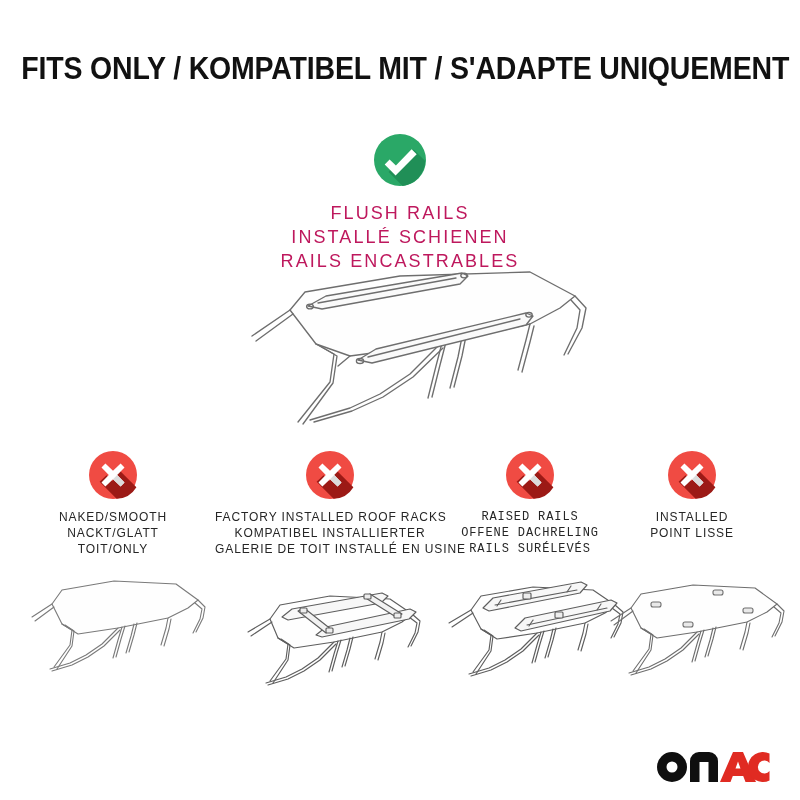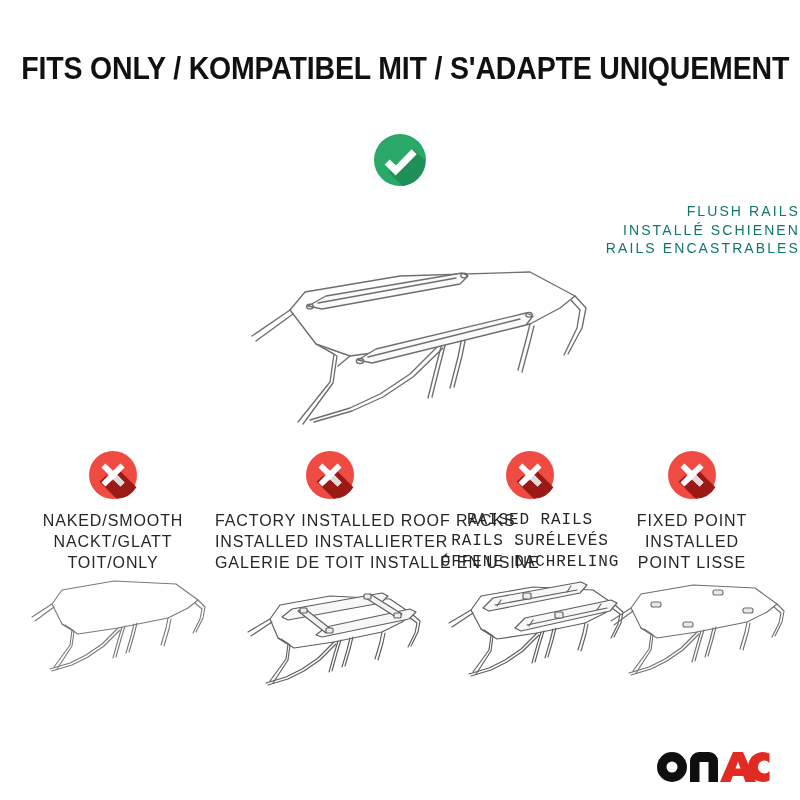--- a/index.html
+++ b/index.html
@@ -45,26 +45,25 @@
     text-align: center;
   }
   .status-icon {
     display: block;
     margin: 0 auto;
   }
   #flush-labels {
     margin-top: 11px;
   }
   .flush-label-line {
-    font-size: 14px;
+    font-size: 18px;
     letter-spacing: 2.1px;
-    color: #0f766e;
+    color: #be185d;
     line-height: 1.33;
     white-space: nowrap;
-    text-align: right;
   }
 
   #flush-illustration {
     position: absolute;
     left: 230px;
     top: 262px;
     width: 360px;
     height: 175px;
   }
 
@@ -81,21 +80,21 @@
     top: 0;
     text-align: center;
   }
   .option-icon-wrap {
     height: 52px;
   }
   .option-labels {
     margin-top: 8px;
   }
   .option-label-line {
-    font-size: 16px;
+    font-size: 12px;
     letter-spacing: 0.9px;
     color: #262626;
     line-height: 1.32;
     white-space: nowrap;
   }
   .option-illustration {
     position: absolute;
     left: 50%;
     transform: translateX(-50%);
   }
@@ -219,21 +218,21 @@
     <div class="option-icon-wrap">
       <svg width="50" height="50" viewBox="0 0 50 50" aria-hidden="true">
         <circle cx="25" cy="25" r="24" fill="#f04b43"></circle>
         <path d="M30.6 19.4 L48.4 37.2 A24 24 0 0 1 28.6 48.8 L11.6 31.8 L18.5 25.2 L24.8 31.1 Z" fill="#9c1a16"></path>
         <path d="M17.4 13.5 L13.5 17.4 L20.8 25 L13.5 32.6 L17.4 36.5 L25 29.2 L32.6 36.5 L36.5 32.6 L29.2 25 L36.5 17.4 L32.6 13.5 L25 20.8 Z" fill="#ffffff"></path>
         <path d="M25 29.2 L32.6 36.5 L36.5 32.6 L29.2 25 Z" fill="#dcdcdc"></path>
       </svg>
     </div>
     <div class="option-labels">
       <div class="option-label-line">FACTORY INSTALLED ROOF RACKS</div>
-      <div class="option-label-line">INSTALLED INSTALLIERTER</div>
+      <div class="option-label-line">KOMPATIBEL INSTALLIERTER</div>
       <div class="option-label-line">GALERIE DE TOIT INSTALLÉ EN USINE</div>
     </div>
     <div class="option-illustration" style="top:119px;">
       <svg width="200" height="125" viewBox="0 0 200 125" aria-hidden="true">
         <g fill="none" stroke="#5e5e5e" stroke-width="1.15" stroke-linejoin="round" stroke-linecap="round">
           <path d="M40 50 L50 36 L100 27 L160 30 L182 45 L172 53 L152 63 L104 73 L64 79 L48 69 Z" fill="#fefefe"></path>
           <path d="M40 50 L18 63"></path>
           <path d="M42 53 L21 67"></path>
           <path d="M48 69 L58 75 L56 90 L40 112"></path>
           <path d="M51 70 L60 76 L58 91 L43 114"></path>
@@ -267,22 +266,22 @@
     <div class="option-icon-wrap">
       <svg width="50" height="50" viewBox="0 0 50 50" aria-hidden="true">
         <circle cx="25" cy="25" r="24" fill="#f04b43"></circle>
         <path d="M30.6 19.4 L48.4 37.2 A24 24 0 0 1 28.6 48.8 L11.6 31.8 L18.5 25.2 L24.8 31.1 Z" fill="#9c1a16"></path>
         <path d="M17.4 13.5 L13.5 17.4 L20.8 25 L13.5 32.6 L17.4 36.5 L25 29.2 L32.6 36.5 L36.5 32.6 L29.2 25 L36.5 17.4 L32.6 13.5 L25 20.8 Z" fill="#ffffff"></path>
         <path d="M25 29.2 L32.6 36.5 L36.5 32.6 L29.2 25 Z" fill="#dcdcdc"></path>
       </svg>
     </div>
     <div class="option-labels">
       <div class="option-label-line">RAISED RAILS</div>
+      <div class="option-label-line">OFFENE DACHRELING</div>
       <div class="option-label-line">RAILS SURÉLEVÉS</div>
-      <div class="option-label-line">OFFENE DACHRELING</div>
     </div>
     <div class="option-illustration" style="top:102px;">
       <svg width="190" height="135" viewBox="0 0 190 135" aria-hidden="true">
         <g fill="none" stroke="#5e5e5e" stroke-width="1.15" stroke-linejoin="round" stroke-linecap="round">
           <path d="M36 58 L46 44 L98 35 L158 38 L180 53 L170 61 L150 71 L102 81 L62 87 L46 77 Z" fill="#fefefe"></path>
           <path d="M36 58 L14 71"></path>
           <path d="M38 61 L17 75"></path>
           <path d="M46 77 L56 83 L54 98 L38 120"></path>
           <path d="M49 78 L58 84 L56 99 L41 122"></path>
           <path d="M180 53 L188 60 L186 71 L179 85"></path>
@@ -315,21 +314,20 @@
   <div class="option-col" style="left:604px; width:176px;">
     <div class="option-icon-wrap">
       <svg width="50" height="50" viewBox="0 0 50 50" aria-hidden="true">
         <circle cx="25" cy="25" r="24" fill="#f04b43"></circle>
         <path d="M30.6 19.4 L48.4 37.2 A24 24 0 0 1 28.6 48.8 L11.6 31.8 L18.5 25.2 L24.8 31.1 Z" fill="#9c1a16"></path>
         <path d="M17.4 13.5 L13.5 17.4 L20.8 25 L13.5 32.6 L17.4 36.5 L25 29.2 L32.6 36.5 L36.5 32.6 L29.2 25 L36.5 17.4 L32.6 13.5 L25 20.8 Z" fill="#ffffff"></path>
         <path d="M25 29.2 L32.6 36.5 L36.5 32.6 L29.2 25 Z" fill="#dcdcdc"></path>
       </svg>
     </div>
     <div class="option-labels">
-      <div class="option-label-line">FIXED POINT</div>
       <div class="option-label-line">INSTALLED</div>
       <div class="option-label-line">POINT LISSE</div>
     </div>
     <div class="option-illustration" style="top:102px;">
       <svg width="190" height="135" viewBox="0 0 190 135" aria-hidden="true">
         <g fill="none" stroke="#6e6e6e" stroke-width="1.1" stroke-linejoin="round" stroke-linecap="round">
           <path d="M34 56 L44 42 L96 33 L158 36 L180 52 L170 60 L150 70 L100 80 L60 86 L44 76 Z" fill="#fefefe"></path>
           <path d="M34 56 L14 69"></path>
           <path d="M36 59 L17 73"></path>
           <path d="M44 76 L54 82 L52 97 L36 119"></path>

